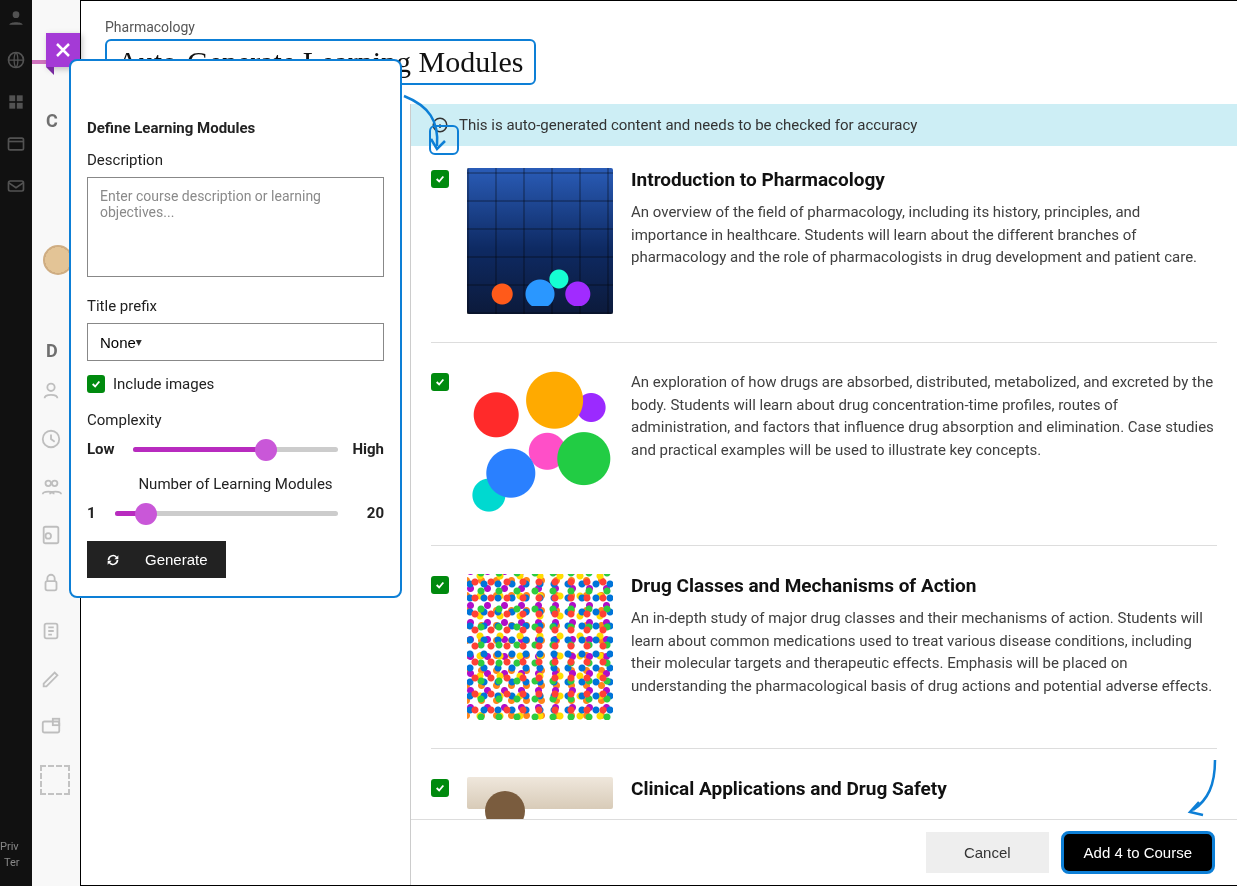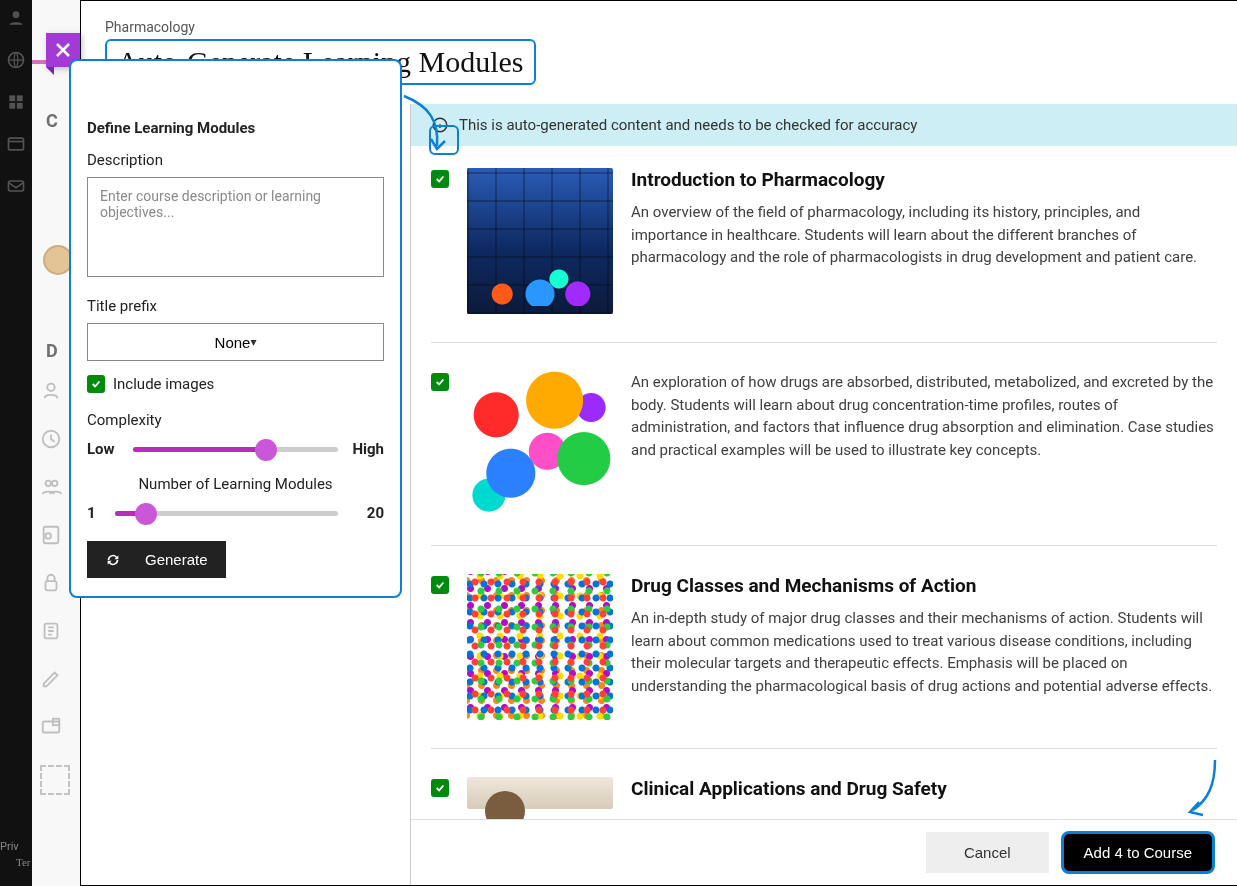--- a/index.html
+++ b/index.html
@@ -149,21 +149,21 @@
 .title-prefix {
   width: 100%;
   height: 38px;
   border: 1px solid #888;
   background: #fff;
   font-size: 15px;
   padding: 0 12px;
   text-align: left;
   display: flex;
   align-items: center;
-  justify-content: center;
+  justify-content: flex-start;
 }
 .title-prefix .caret { font-size:12px; color:#333;}
 .inc-row {
   display: flex;
   align-items: center;
   gap: 8px;
   margin-top: 14px;
   margin-bottom: 18px;
 }
 .green-check {
@@ -403,21 +403,21 @@
   <svg class="ic" width="22" height="22" viewBox="0 0 24 24">
       <path d="M4 17l12-12 3 3L7 20H4z" fill="none" stroke="#555" stroke-width="2"></path>
     </svg>
   <svg class="ic" width="22" height="22" viewBox="0 0 24 24">
       <rect x="3" y="6" width="18" height="12" rx="2" fill="none" stroke="#555" stroke-width="2"></rect>
       <rect x="14" y="3" width="7" height="7" fill="none" stroke="#555" stroke-width="2"></rect>
     </svg>
 </div>
 <div style="position:absolute;left:40px;top:765px;width:30px;height:30px;border:2px dashed #555;opacity:.5;z-index:0;"></div>
 <div style="position:absolute;left:0;top:840px;font-size:11px;color:#888;z-index:0;">Priv</div>
-<div style="position:absolute;left:16px;top:856px;font-size:11px;color:#888;z-index:0;font-family:Liberation Serif, serif;">Ter</div>
+<div style="position:absolute;left:4px;top:856px;font-size:11px;color:#888;z-index:0;">Ter</div>
 <div class="overlay-dim"></div>
 
 <div class="panel">
   <div class="close-btn">
     <svg viewBox="0 0 16 16">
         <path d="M2 2l12 12M14 2L2 14" stroke="#fff" stroke-width="2.5"></path>
       </svg>
   </div>
 
   <div class="header">

